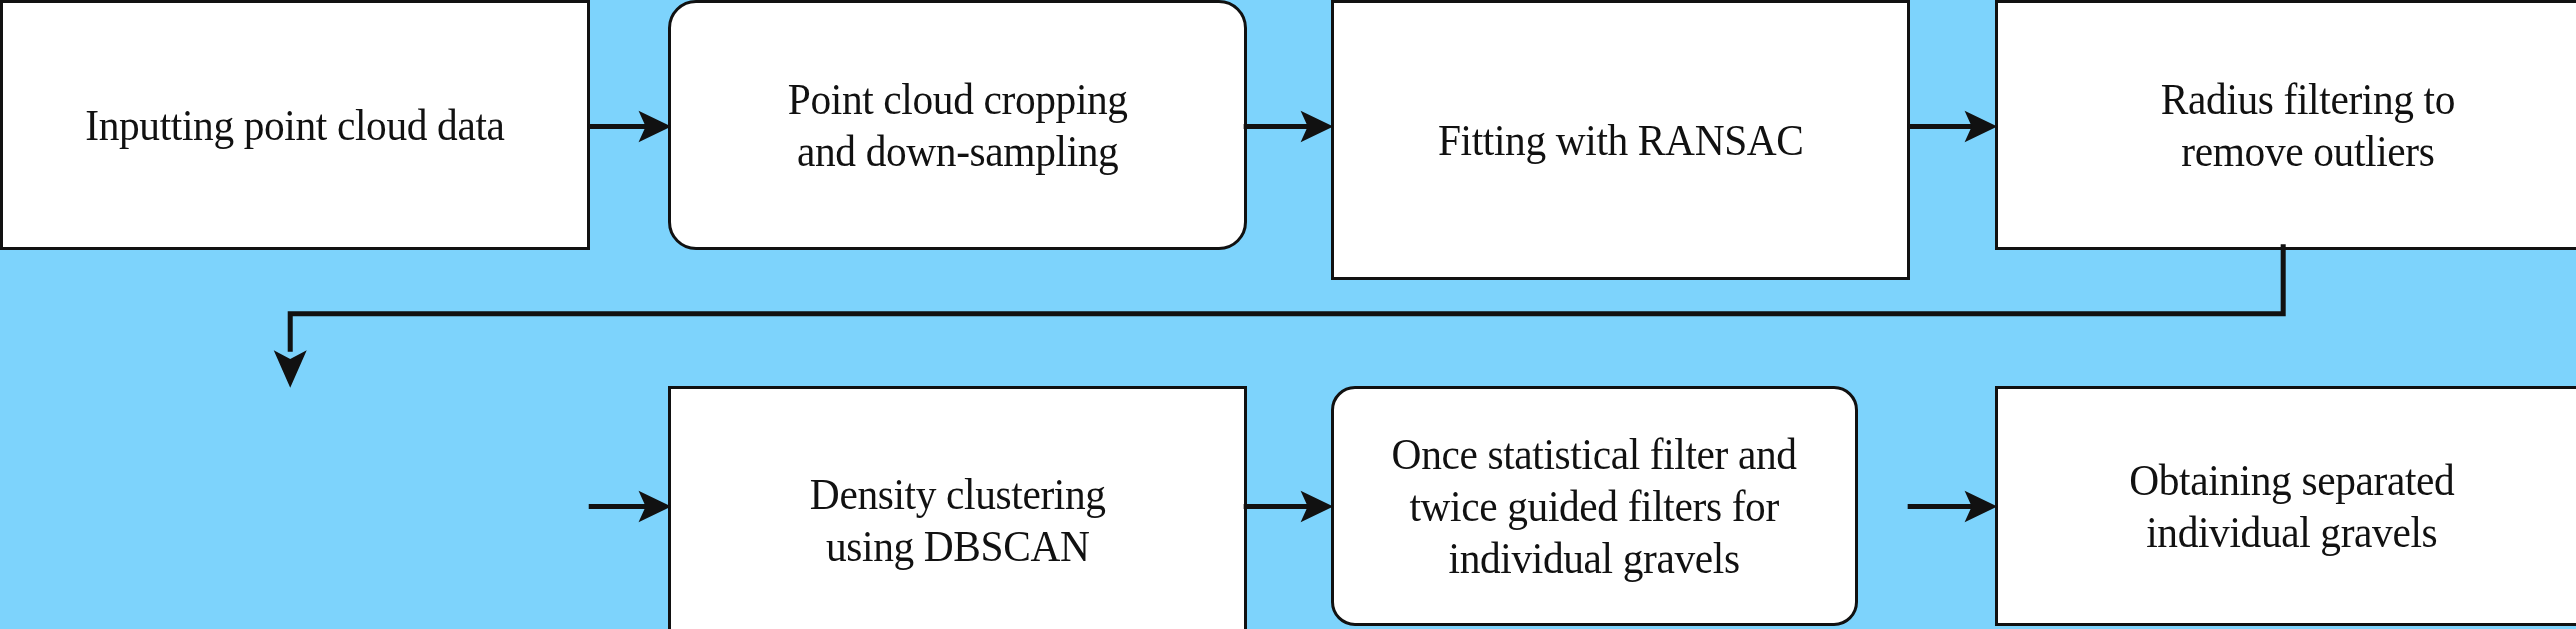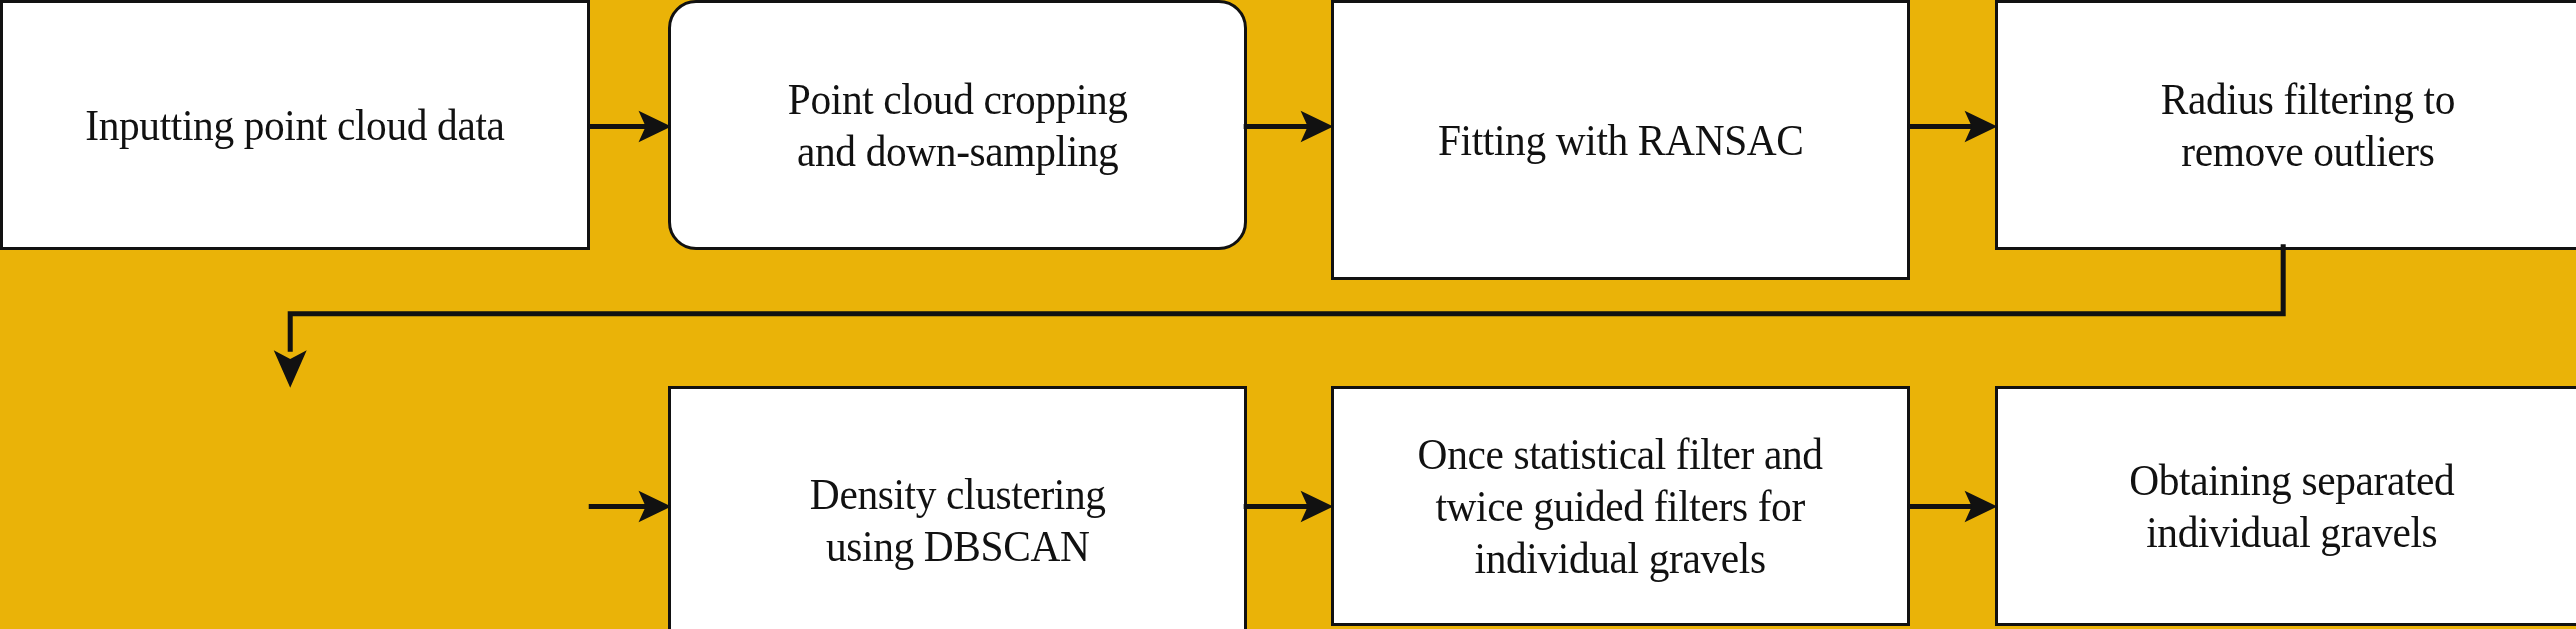--- a/index.html
+++ b/index.html
@@ -11,21 +11,21 @@
     width: 2576px;
     height: 629px;
     overflow: hidden;
     font-family: "Liberation Serif", "DejaVu Serif", serif;
   }
 
   #flow-root {
     position: relative;
     width: 2576px;
     height: 629px;
-    background: #eab308;
+    background: #7dd3fc;
   }
 
   
   .node {
     position: absolute;
     box-sizing: border-box;
     border: 3.6px solid #111111;
     background: #ffffff;
     display: flex;
     align-items: center;
@@ -46,21 +46,21 @@
 
   
   #node-input          { left: 0px;    top: 0px;   width: 590px;  height: 250px; }
   #node-crop           { left: 668px;  top: 0px;   width: 579px;  height: 250px; border-radius: 28px; }
   #node-ransac         { left: 1331px; top: 0px;   width: 579px;  height: 280px; }
   #node-radius         { left: 1995px; top: 0px;   width: 625px;  height: 250px; }
 
   
   #node-colorfilter    { left: 0px;    top: 386px; width: 590px;  height: 240px; }
   #node-dbscan         { left: 668px;  top: 386px; width: 579px;  height: 268px; }
-  #node-guided         { left: 1331px; top: 386px; width: 579px;  height: 240px; }
+  #node-guided         { left: 1331px; top: 386px; width: 527px;  height: 240px; border-radius: 24px; }
   #node-obtain         { left: 1995px; top: 386px; width: 593px;  height: 240px; }
 
   
   .edge {
     position: absolute;
     pointer-events: none;
   }
   .edge svg { display: block; overflow: visible; }
 
   #edge-1-2 { left: 587px;  top: 108px; width: 86px; height: 37px; }

